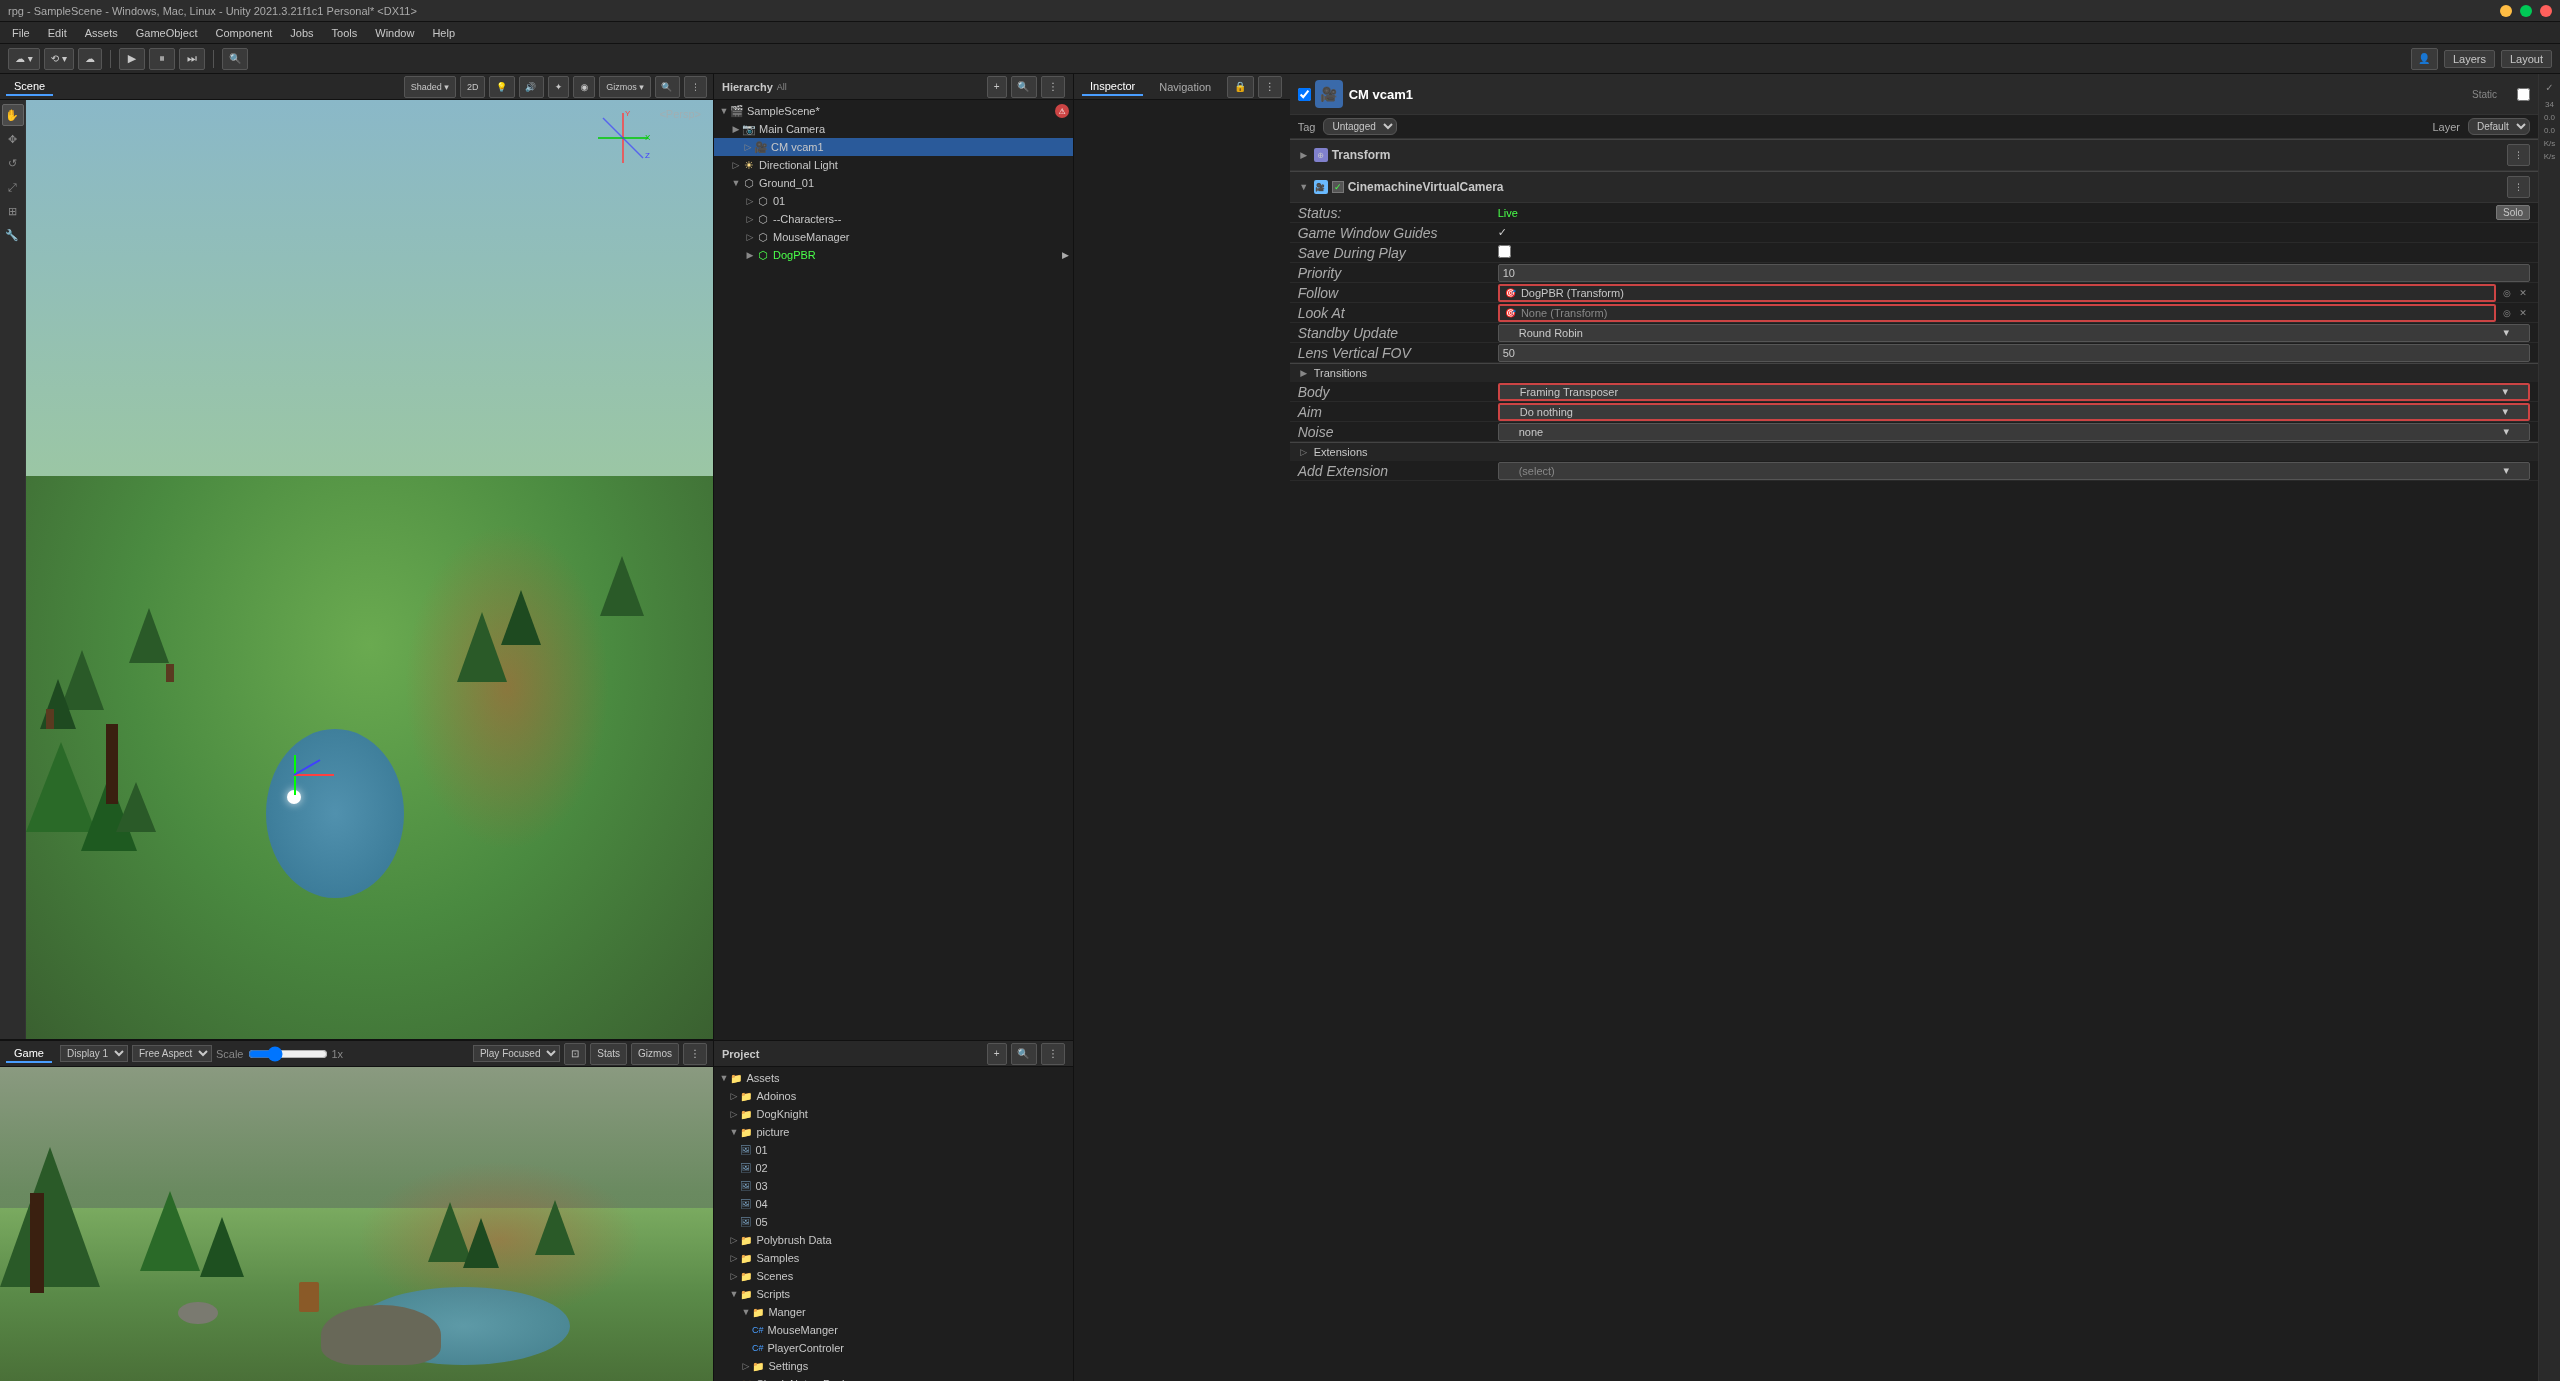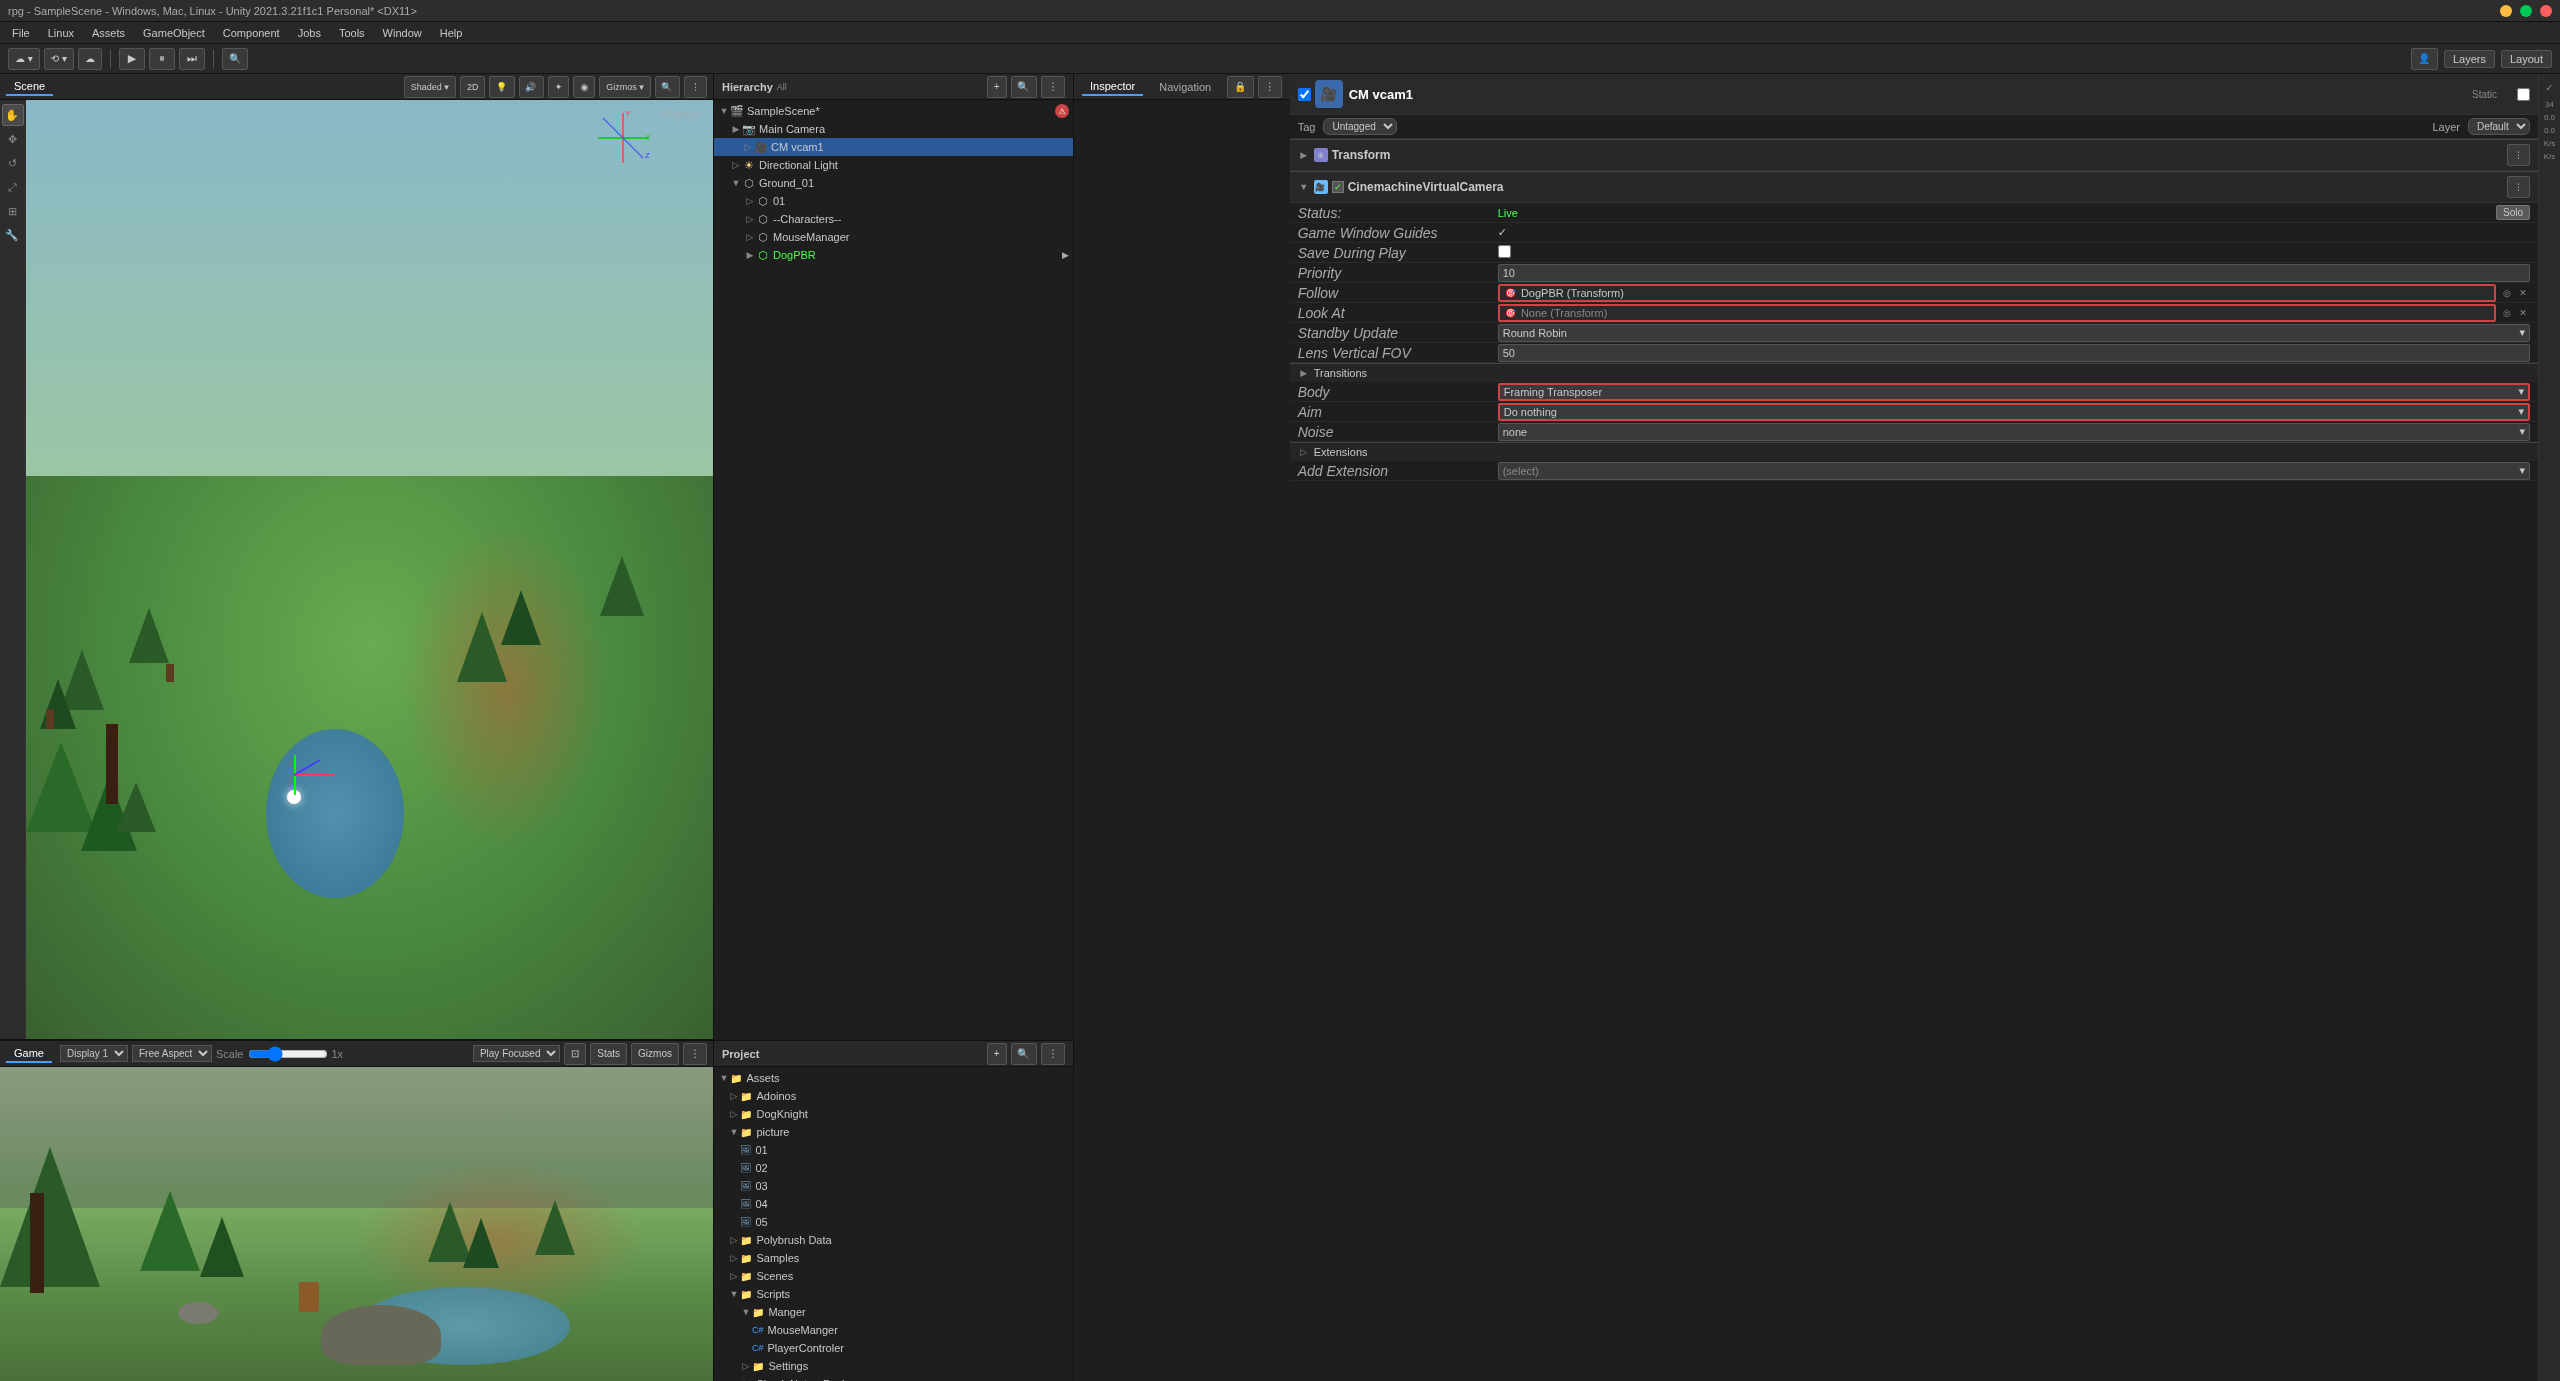--- a/index.html
+++ b/index.html
@@ -75,21 +75,21 @@
 
     .component-header { display: flex; align-items: center; padding: 4px 8px; background: #282828; border-top: 1px solid #444; border-bottom: 1px solid #333; cursor: pointer; gap: 4px; }
     .component-title { font-size: 12px; color: #c8c8c8; font-weight: 600; }
     .component-checkbox { width: 12px; height: 12px; background: #555; border: 1px solid #777; display: flex; align-items: center; justify-content: center; }
     .check-mark { color: #4aff4a; font-size: 9px; }
 
     .prop-row { display: flex; align-items: center; height: 20px; padding: 0 8px; border-bottom: 1px solid #2a2a2a; }
     .prop-label { width: 200px; color: #aaa; font-size: 14px; flex-shrink: 0; font-style: italic; }
     .prop-value { flex: 1; color: #c8c8c8; font-size: 11px; }
     .prop-value-box { flex: 1; background: #3a3a3a; border: 1px solid #555; border-radius: 2px; padding: 1px 4px; font-size: 11px; color: #c8c8c8; height: 18px; display: flex; align-items: center; }
-    .prop-dropdown { flex: 1; background: #3a3a3a; border: 1px solid #555; border-radius: 2px; padding: 1px 4px; font-size: 11px; color: #c8c8c8; height: 18px; display: flex; align-items: center; justify-content: space-between; cursor: pointer; gap: 43px; }
+    .prop-dropdown { flex: 1; background: #3a3a3a; border: 1px solid #555; border-radius: 2px; padding: 1px 20px; font-size: 11px; color: #c8c8c8; height: 18px; display: flex; align-items: center; justify-content: space-between; cursor: pointer; gap: 43px; }
 
     .checkmark-icon { color: #cccccc; }
     .solo-btn { background: #5a5a5a; border: 1px solid #777; border-radius: 2px; padding: 1px 6px; font-size: 10px; color: #c8c8c8; cursor: pointer; }
 
     .section-header { display: flex; align-items: center; padding: 3px 8px; background: #252525; border-top: 1px solid #444; cursor: pointer; gap: 4px; }
     .section-title { font-size: 11px; color: #c8c8c8; }
 
     .add-component-row { padding: 8px; text-align: center; }
     .add-component-btn { background: #3a3a3a; border: 1px solid #666; border-radius: 2px; padding: 4px 20px; font-size: 11px; color: #c8c8c8; cursor: pointer; }
 
@@ -133,21 +133,21 @@
   <span>rpg - SampleScene - Windows, Mac, Linux - Unity 2021.3.21f1c1 Personal* &lt;DX11&gt;</span>
   <div class="title-controls">
     <span class="title-btn" style="background:#ffbd44"></span>
     <span class="title-btn" style="background:#00ca56"></span>
     <span class="title-btn" style="background:#ff605c"></span>
   </div>
 </div>
 
 <div id="menu-bar">
   <div class="menu-item">File</div>
-  <div class="menu-item">Linux</div>
+  <div class="menu-item">Edit</div>
   <div class="menu-item">Assets</div>
   <div class="menu-item">GameObject</div>
   <div class="menu-item">Component</div>
   <div class="menu-item">Jobs</div>
   <div class="menu-item">Tools</div>
   <div class="menu-item">Window</div>
   <div class="menu-item">Help</div>
 </div>
 
 <div id="toolbar">

